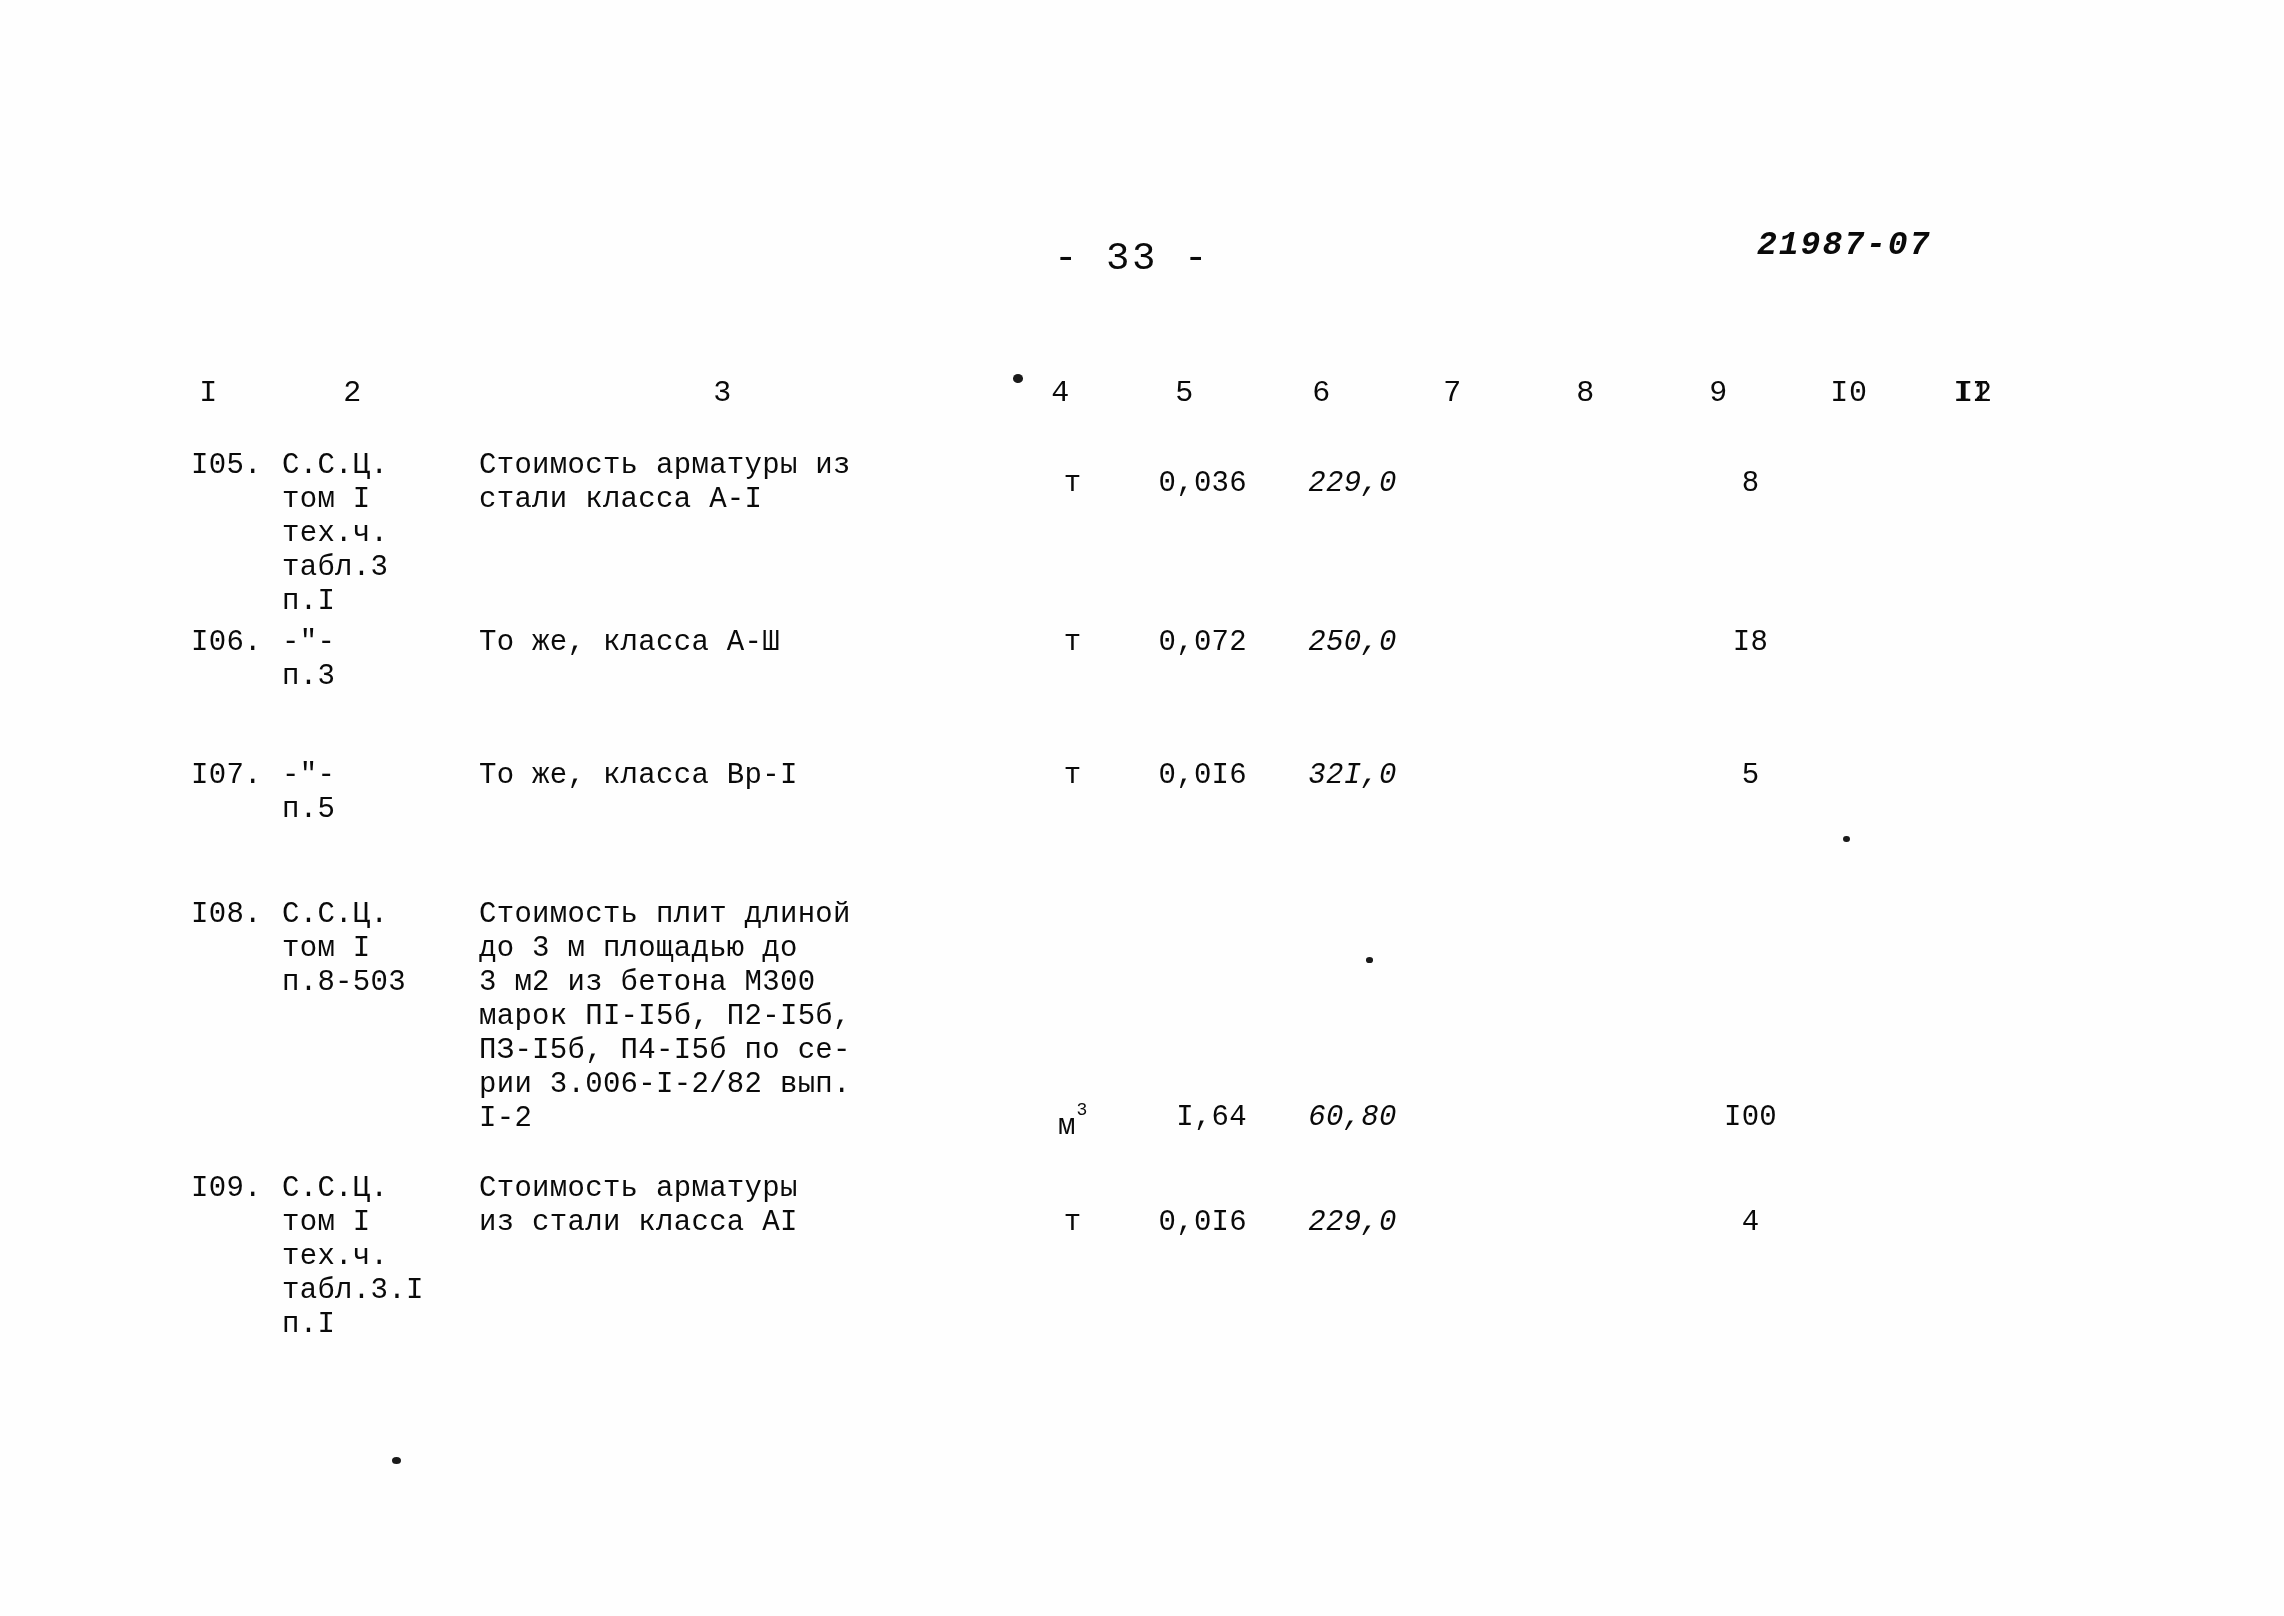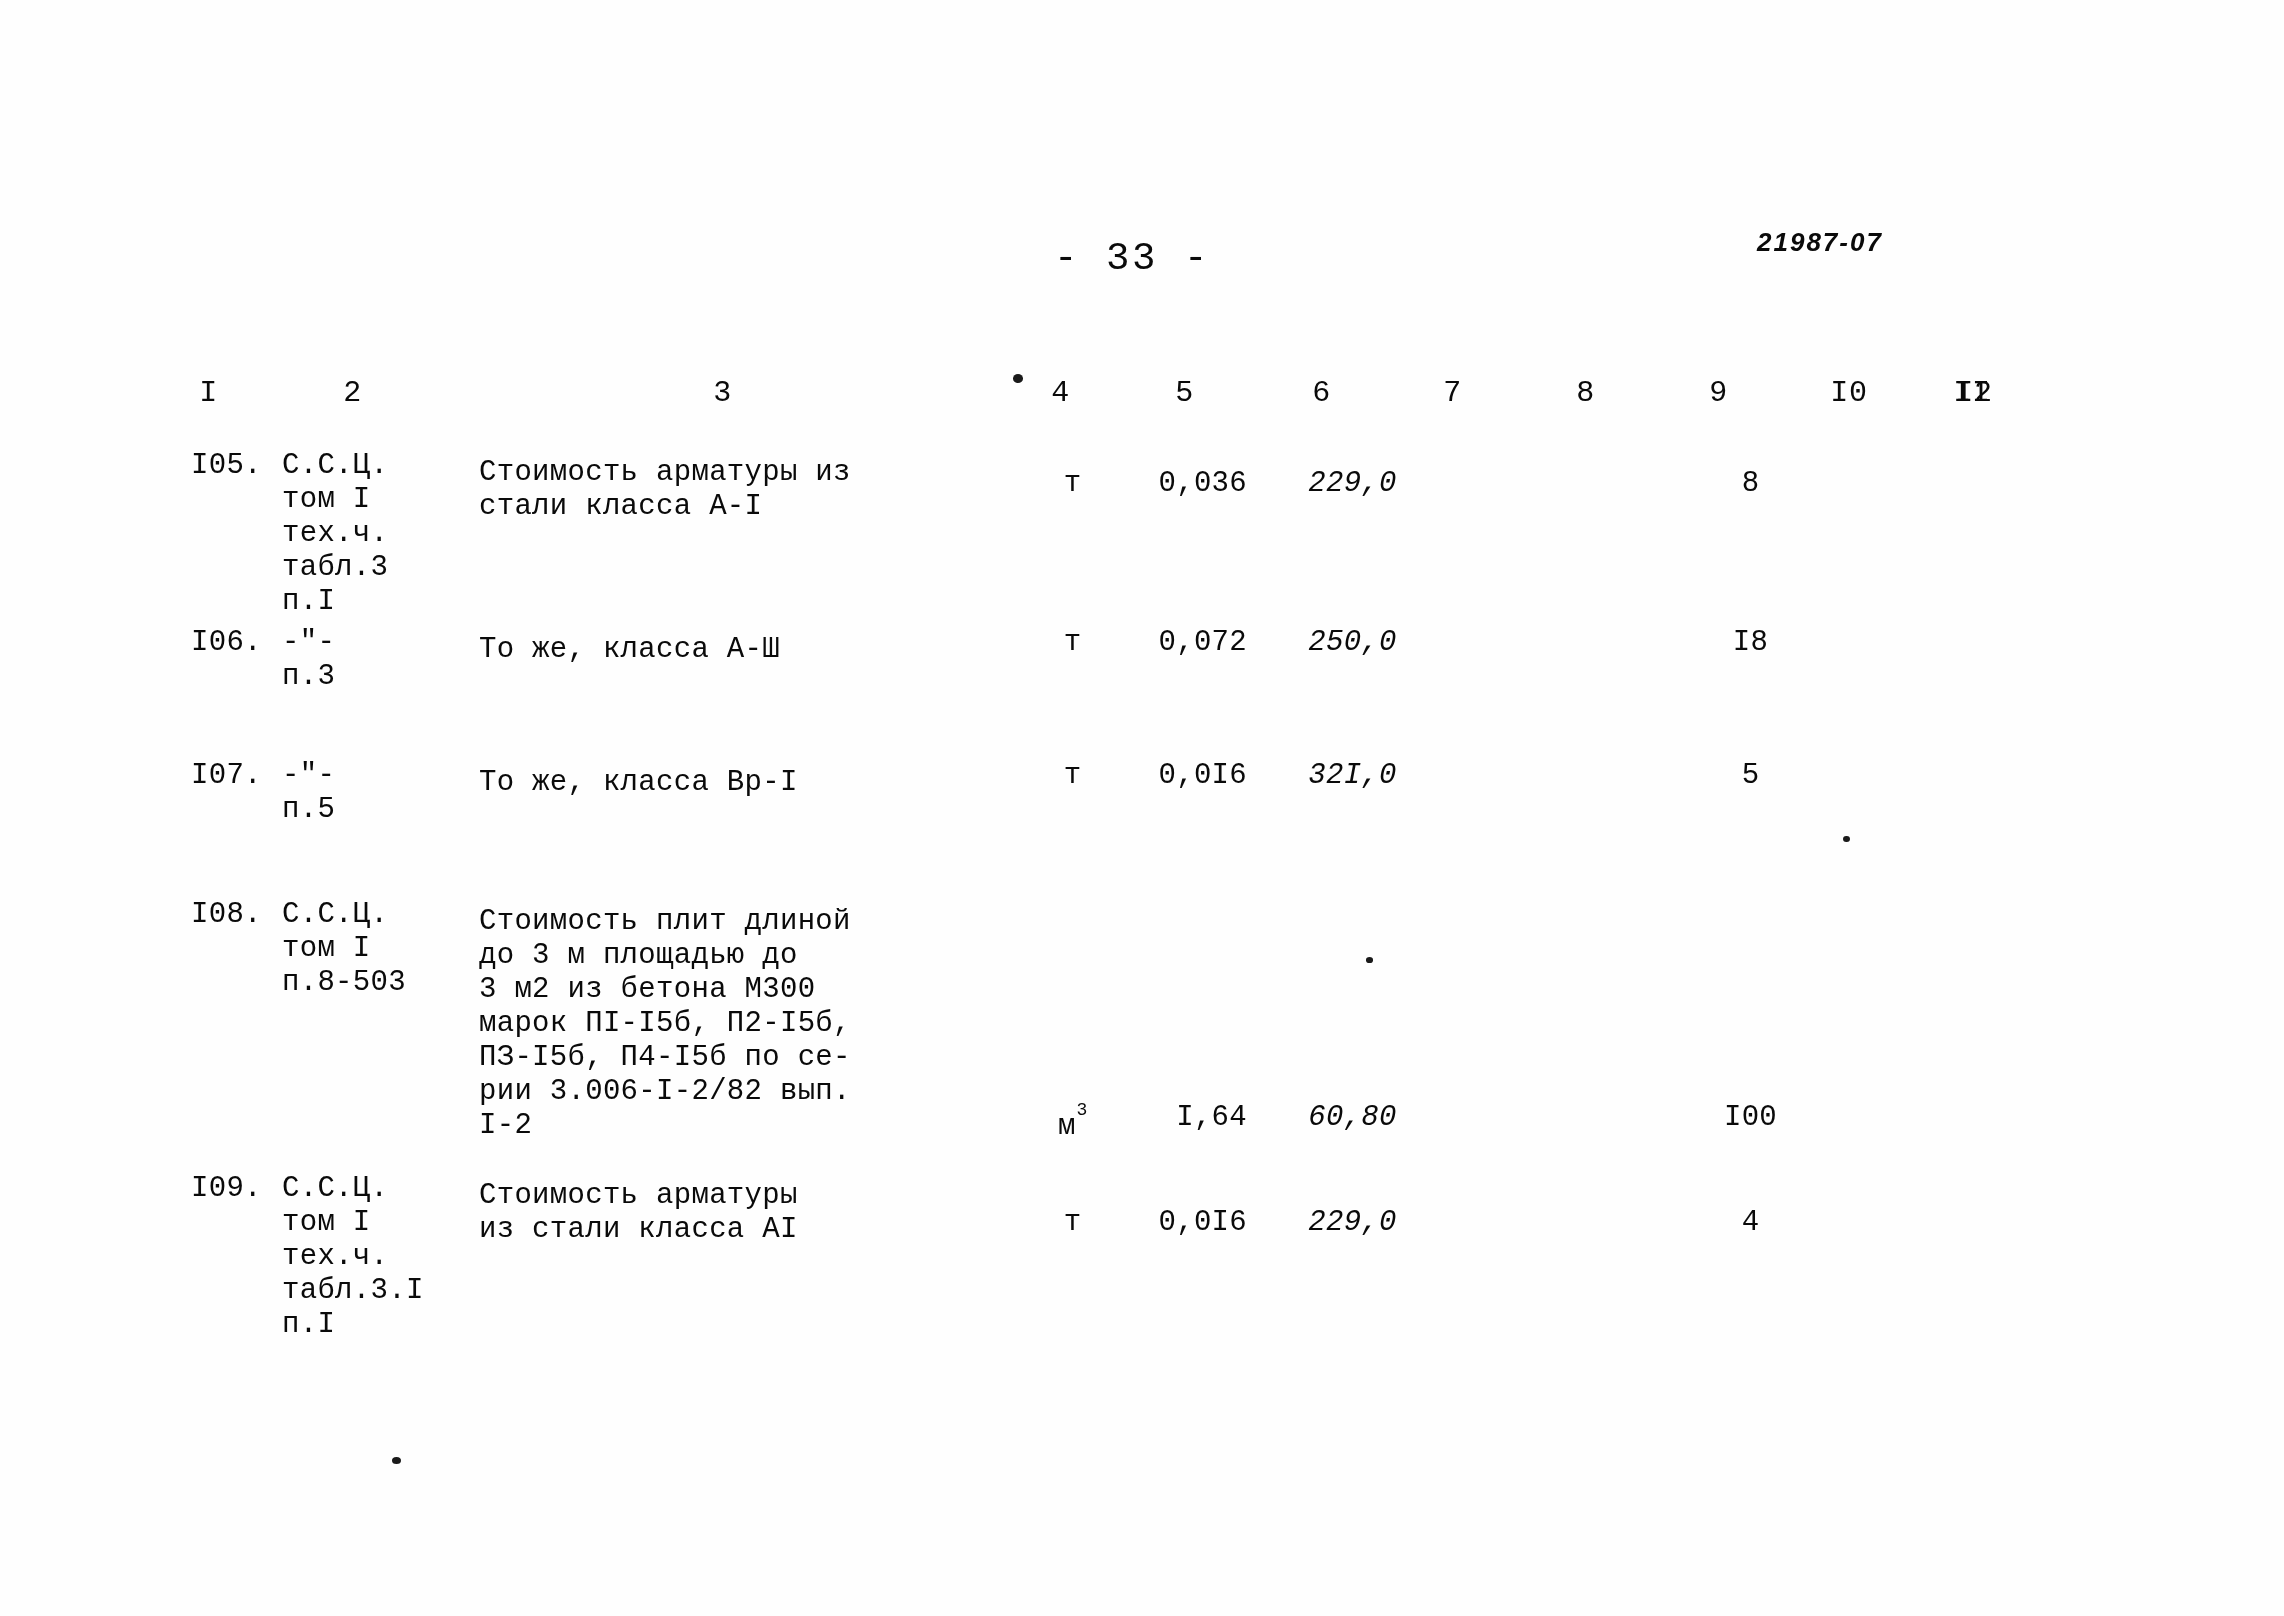--- a/index.html
+++ b/index.html
@@ -53,24 +53,24 @@
     left: 1054px;
     top: 1.3px;
     font-size: 39px;
     letter-spacing: 2.6px;
     white-space: nowrap;
   }
   .hdr-right {
     position: absolute;
     left: 1757px;
     top: -9px;
-    font-family: Liberation Sans, sans-serif;
+    font-family: Liberation Mono, monospace;
     font-style: italic;
     font-weight: 700;
-    font-size: 26px;
+    font-size: 33px;
     letter-spacing: 2px;
     white-space: nowrap;
   }
 
   
   .rule {
     position: absolute;
     left: 182px;
     width: 1966px;
     height: 5.2px;
@@ -123,21 +123,21 @@
   .cell {
     position: absolute;
     top: 0;
     font-size: 29px;
     line-height: 34px;
     white-space: pre;
     letter-spacing: 0.3px;
   }
   .c-num   { left: 191px; }
   .c-ref   { left: 282px; }
-  .c-desc  { left: 479px; margin-top: 7px; }
+  .c-desc  { left: 479px; }
   .c-unit  { left: 1043px; width: 59px; text-align: center; }
   .c-qty   { left: 1123px; width: 124px; text-align: right; }
   .c-price { left: 1284px; width: 137px; text-align: center; font-style: italic; }
   .c-col9  { left: 1705px; width: 91px; text-align: center; }
 
   .sup {
     font-size: 18px;
     vertical-align: super;
     position: relative;
     top: -7.8px;

